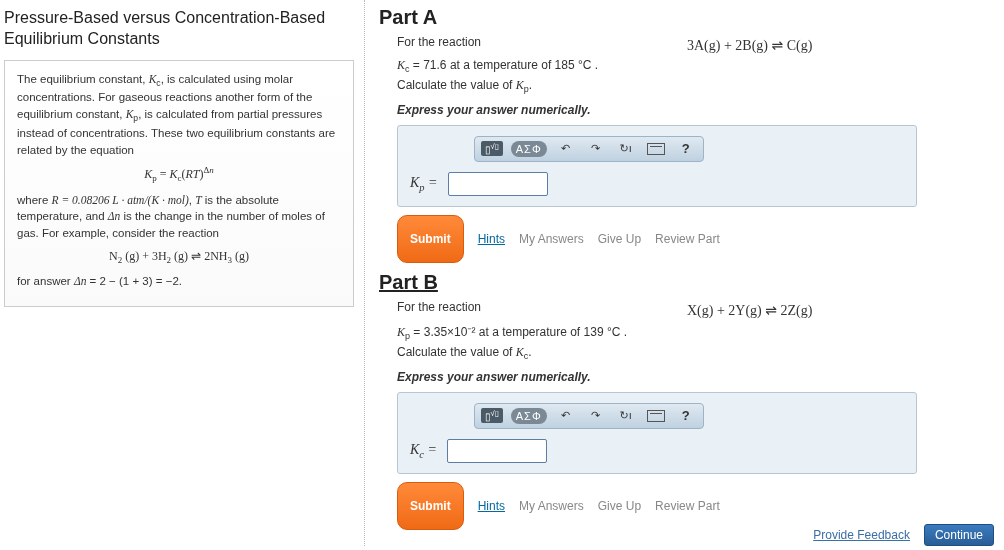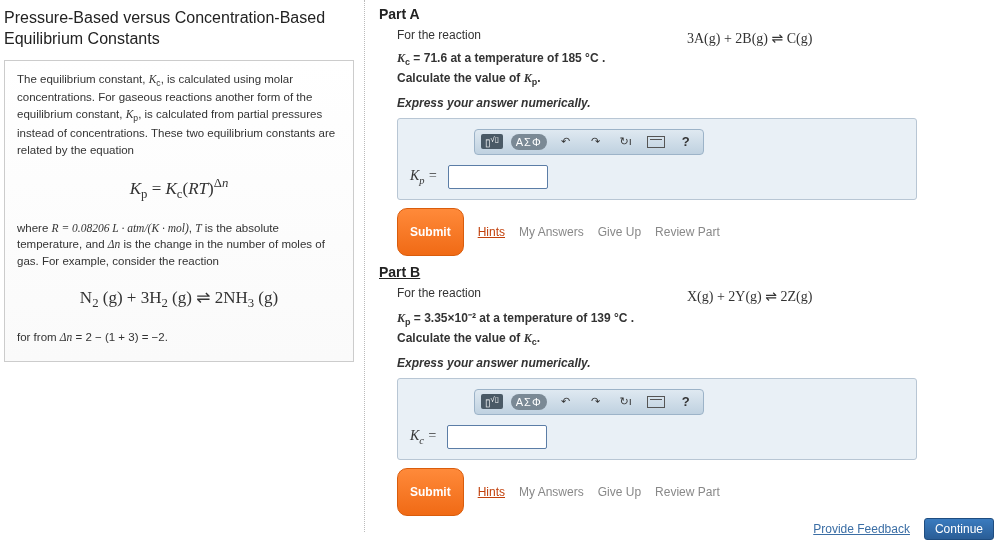--- a/index.html
+++ b/index.html
@@ -3,45 +3,45 @@
 <meta charset="utf-8">
 <style>
   * { box-sizing: border-box; margin: 0; padding: 0; }
   body { font-family: Arial, Helvetica, sans-serif; font-size: 12px; color: #333; background: #fff; width: 1004px; height: 550px; overflow: hidden; position: relative; }
   .wrap { display: flex; }
   .left { width: 365px; padding: 8px 10px 8px 4px; border-right: 1px dotted #bbb; }
   .right { flex: 1; padding: 4px 8px 8px 14px; position: relative; }
   .title { font-size: 16px; color: #222; line-height: 1.3; margin-bottom: 10px; }
   .reading-box { border: 1px solid #ccc; background: linear-gradient(#fff,#fafafa); padding: 10px 12px; font-size: 11.5px; line-height: 1.45; }
   .reading-box p { margin-bottom: 6px; }
-  .eq-ctr { text-align: center; margin: 16px 0; font-family: 'Times New Roman', serif; font-size: 17px; }
+  .eq-ctr { text-align: center; margin: 6px 0; font-family: 'Times New Roman', serif; font-size: 12px; }
   .it { font-style: italic; font-family: 'Times New Roman', serif; }
   .sub { font-size: 0.75em; vertical-align: sub; }
   .sup { font-size: 0.75em; vertical-align: super; }
-  .part-hdr { font-size: 14px; font-weight: bold; color: #222; margin: 2px 0 6px 0; }
+  .part-hdr { font-size: 20px; font-weight: bold; color: #222; margin: 2px 0 6px 0; }
   .part-body { padding-left: 18px; margin-bottom: 8px; }
   .reaction-row { display: flex; align-items: flex-start; }
   .rxn-txt { width: 290px; font-size: 12px; }
   .rxn-eq { font-family: 'Times New Roman', serif; font-size: 14px; padding-top: 2px; }
-  .info-line { font-size: 12px; margin-top: 4px; font-weight: bold; }
+  .info-line { font-size: 12px; margin-top: 4px; }
   .bold-line { font-weight: bold; font-size: 12px; margin-top: 8px; margin-bottom: 8px; font-style: italic; }
   .answer-area { border: 1px solid #b8c6d4; background: #e9f0f6; border-radius: 3px; padding: 10px 12px; margin-top: 4px; width: 520px; }
   .toolbar { background: linear-gradient(#dfe9f1,#bfd1e0); border: 1px solid #9cb3c8; border-radius: 4px; display: inline-flex; align-items: center; height: 26px; padding: 0 6px; gap: 8px; margin-left: 64px; }
   .tool-ico { display: inline-flex; align-items: center; justify-content: center; width: 22px; height: 18px; font-size: 11px; color: #333; cursor: pointer; }
   .tool-dark { background: #4a5a66; color: #fff; border-radius: 2px; padding: 1px 4px; font-size: 10px; }
   .tool-sel { background: #7a8995; color: #fff; border-radius: 8px; padding: 2px 5px; font-size: 11px; letter-spacing: 1px; }
   .tool-q { font-weight: bold; font-size: 13px; }
   .input-row { margin-top: 10px; display: flex; align-items: center; gap: 10px; }
   .input-lbl { font-family: 'Times New Roman', serif; font-size: 14px; font-style: italic; }
   .ans-input { width: 100px; height: 24px; border: 1px solid #5b7da6; border-radius: 2px; padding: 2px 4px; font-size: 12px; }
   .action-row { margin-top: 8px; display: flex; align-items: center; gap: 14px; font-size: 12px; }
   .submit-btn { background: linear-gradient(#ff8a3a,#f06a15); color: #fff; border: 1px solid #d95c0c; border-radius: 10px; padding: 16px 12px; font-size: 12px; font-weight: bold; cursor: pointer; }
-  .link { color: #c2410c; cursor: pointer; text-decoration: underline; }
+  .link { color: #0369a1; cursor: pointer; text-decoration: underline; }
   .gray-link { color: #888; cursor: pointer; }
-  .footer { position: absolute; bottom: 8px; right: 0; left: 0; display: flex; justify-content: flex-end; align-items: center; gap: 14px; padding: 2px 10px; font-size: 12px; }
+  .footer { position: absolute; bottom: 2px; right: 0; left: 0; display: flex; justify-content: flex-end; align-items: center; gap: 14px; padding: 2px 10px; font-size: 12px; }
   .continue-btn { background: linear-gradient(#3a7bbf,#2a5d96); color: #fff; border: 1px solid #1f4d80; border-radius: 3px; padding: 3px 10px; font-size: 12px; cursor: pointer; }
   .kbd-ico { width: 18px; height: 12px; border: 1px solid #555; display: inline-block; position: relative; }
   .kbd-ico::before { content:""; position:absolute; inset:2px; border-top:1px solid #555; }
 </style>
 </head>
 <body>
 
 <div class="wrap">
   <div class="left">
     <div class="title">Pressure-Based versus Concentration-Based Equilibrium Constants</div>
@@ -52,21 +52,21 @@
       <div class="eq-ctr">
         <span class="it">K</span><span class="sub">p</span> = <span class="it">K</span><span class="sub">c</span>(<span class="it">RT</span>)<span class="sup">Δ<span class="it" style="font-style:italic">n</span></span>
       </div>
       <p>
         <span>where </span><span class="it">R = 0.08206 L · atm/(K · mol)</span><span>, </span><span class="it">T</span><span> is the absolute temperature, and </span><span class="it">Δn</span><span> is the change in the number of moles of gas. For example, consider the reaction</span>
       </p>
       <div class="eq-ctr">
         N<span class="sub">2</span> (g) + 3H<span class="sub">2</span> (g) ⇌ 2NH<span class="sub">3</span> (g)
       </div>
       <p>
-        <span>for from </span><span class="it">Δn</span> = 2 − (1 + 3) = −2.
+        <span>for answer </span><span class="it">Δn</span> = 2 − (1 + 3) = −2.
       </p>
     </div>
   </div>
 
   <div class="right">
 
     <div class="part-hdr">Part A</div>
     <div class="part-body">
       <div class="reaction-row">
         <div class="rxn-txt">For the reaction</div>

